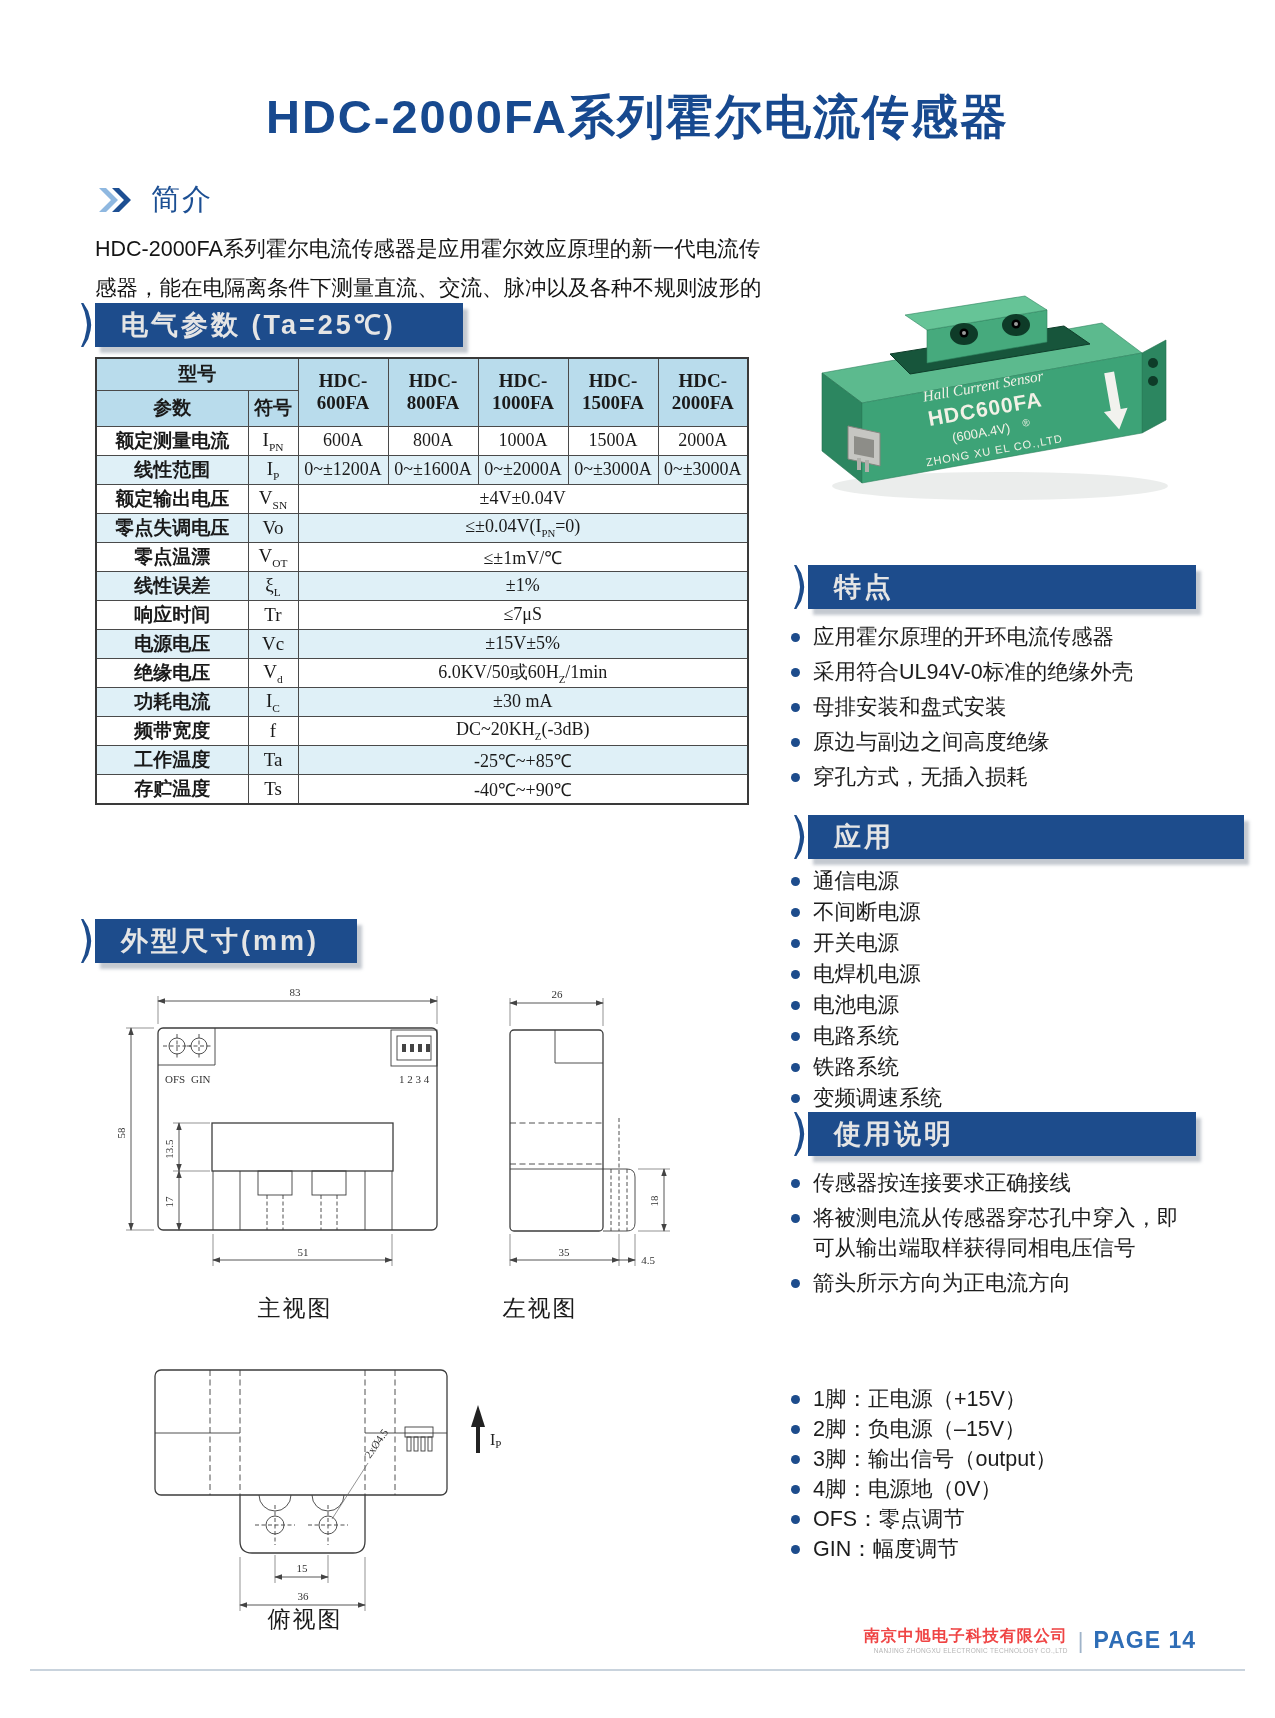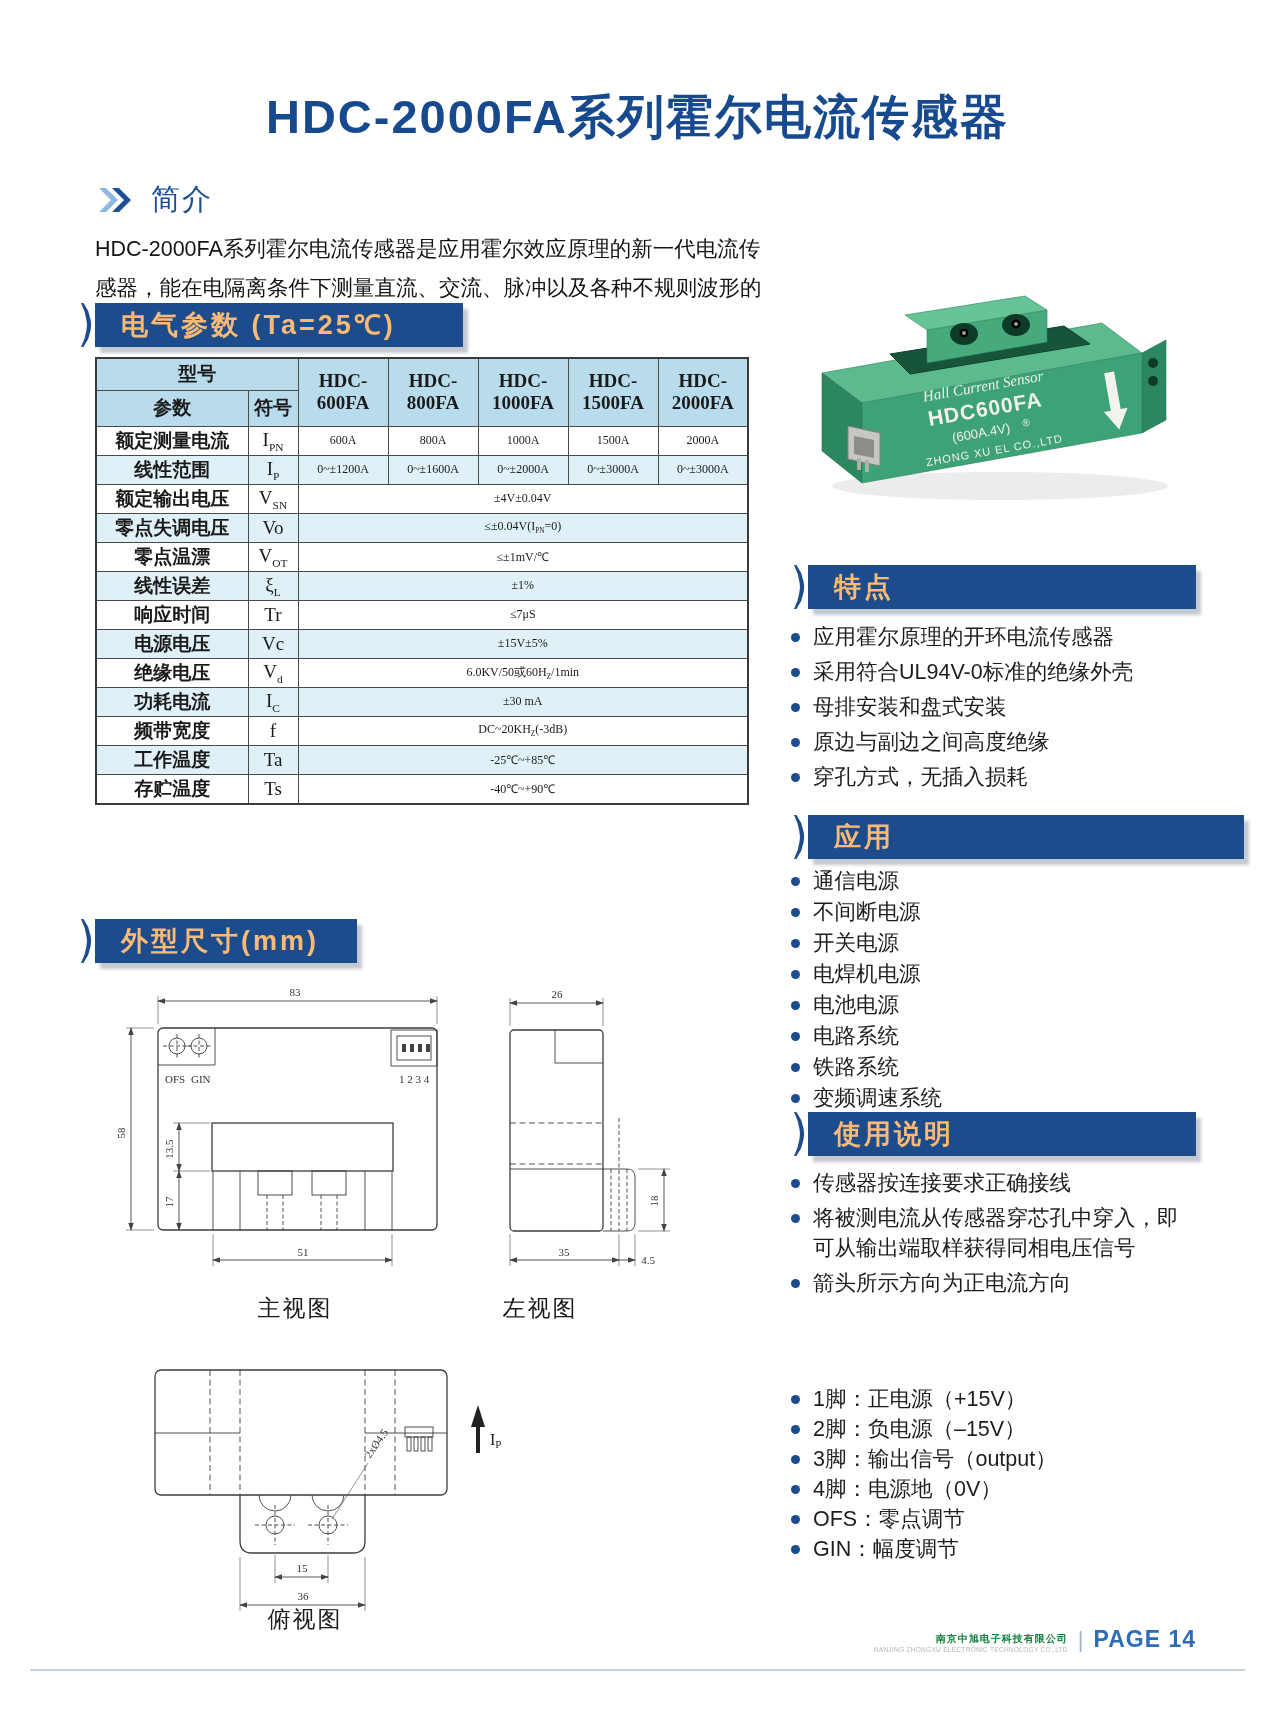--- a/index.html
+++ b/index.html
@@ -15,36 +15,36 @@
   .intro-head{top:180px;left:95px;display:flex;align-items:center;gap:12px;}
   .intro-head h2{margin:0;font-size:29px;font-weight:500;color:#1c4f93;letter-spacing:2px;}
   .intro-body{top:230px;left:95px;width:676px;font-size:21.5px;line-height:39px;color:#141414;}
 
   
   .sec-banner{position:absolute;height:44px;background:#1d4c8c;
               box-shadow:5px 6px 3px rgba(125,135,150,.45);}
   .sec-banner::before{content:"";position:absolute;left:-14px;top:0;height:100%;width:12px;background:#1d4c8c;
       clip-path:polygon(20% 0,60% 18%,80% 38%,85% 50%,80% 62%,60% 82%,20% 100%,0 100%,30% 80%,45% 62%,50% 50%,45% 38%,30% 20%,0 0);}
   .sec-banner .bt{display:block;padding-left:26px;line-height:44px;font-size:27px;font-weight:700;
-                  color:#fdba74;letter-spacing:3px;white-space:nowrap;}
+                  color:#e5e5e5;letter-spacing:3px;white-space:nowrap;}
 
   
   .ptable{top:357px;left:95px;border-collapse:collapse;table-layout:fixed;width:653px;
           font-family:"Liberation Serif",serif;}
   .ptable th,.ptable td{border:1px solid #4a4a4a;text-align:center;vertical-align:middle;
           padding:1px 2px;overflow:hidden;}
   .ptable{border:2px solid #3a3a3a;}
   .ptable thead th{background:#b9dcec;font-size:19px;font-weight:600;}
   .ptable .r0{height:32px;}
   .ptable .r1{height:36px;}
   .ptable tbody tr{height:20px;}
   .ptable tbody tr.alt td{background:#dff0f7;}
   .ptable td.cname{font-size:19px;font-weight:600;}
   .ptable td.csym{font-size:19px;}
-  .ptable td.cval{font-size:12px;}
+  .ptable td.cval{font-size:18px;}
   .ptable sub{font-size:0.6em;}
   .colname{width:152px;} .colsym{width:50px;} .colm{width:90px;}
 
   
   .rcol-list{list-style:none;margin:0;padding:0;width:408px;}
   .rcol-list li{display:flex;align-items:flex-start;font-size:21.5px;line-height:30px;
                 color:#1d1d1d;font-weight:500;}
   .rcol-list li .dot{flex:none;width:9px;height:9px;border-radius:50%;background:#1d4c8c;
                 margin:11px 13px 0 3px;}
   .feat li{margin-bottom:5px;}
@@ -59,21 +59,21 @@
   .dsh2{stroke:#3d3d3d;stroke-width:0.9;stroke-dasharray:4 2.5;fill:none;}
   .dim{stroke:#444;stroke-width:0.9;}
   .ext{stroke:#666;stroke-width:0.7;}
   .dimtxt{font:11px "Liberation Serif",serif;fill:#333;}
   .viewlbl{font:23px "Liberation Serif",serif;fill:#1b1b1b;letter-spacing:2px;}
 
   
   .foot-line{top:1669px;left:30px;width:1215px;height:2px;background:#c9d3dd;}
   .footer{top:1626px;right:79px;display:flex;align-items:flex-end;gap:10px;}
   .f-co{text-align:right;}
-  .f-co .cn{font-size:10px;font-weight:700;color:#15803d;letter-spacing:1px;margin-left:44px;}
+  .f-co .cn{font-size:16px;font-weight:700;color:#ef4444;letter-spacing:1px;margin-left:44px;}
   .f-co .en{font-size:6.5px;color:#b5b5b5;letter-spacing:.3px;}
   .f-sep{color:#9fb3c9;font-size:22px;}
   .f-page{color:#2e6db6;font-size:23px;font-weight:600;letter-spacing:1px;}
 </style>
 </head>
 <body>
 
 <div id="page">
 
   <div class="abs doc-title">HDC-2000FA系列霍尔电流传感器</div>

